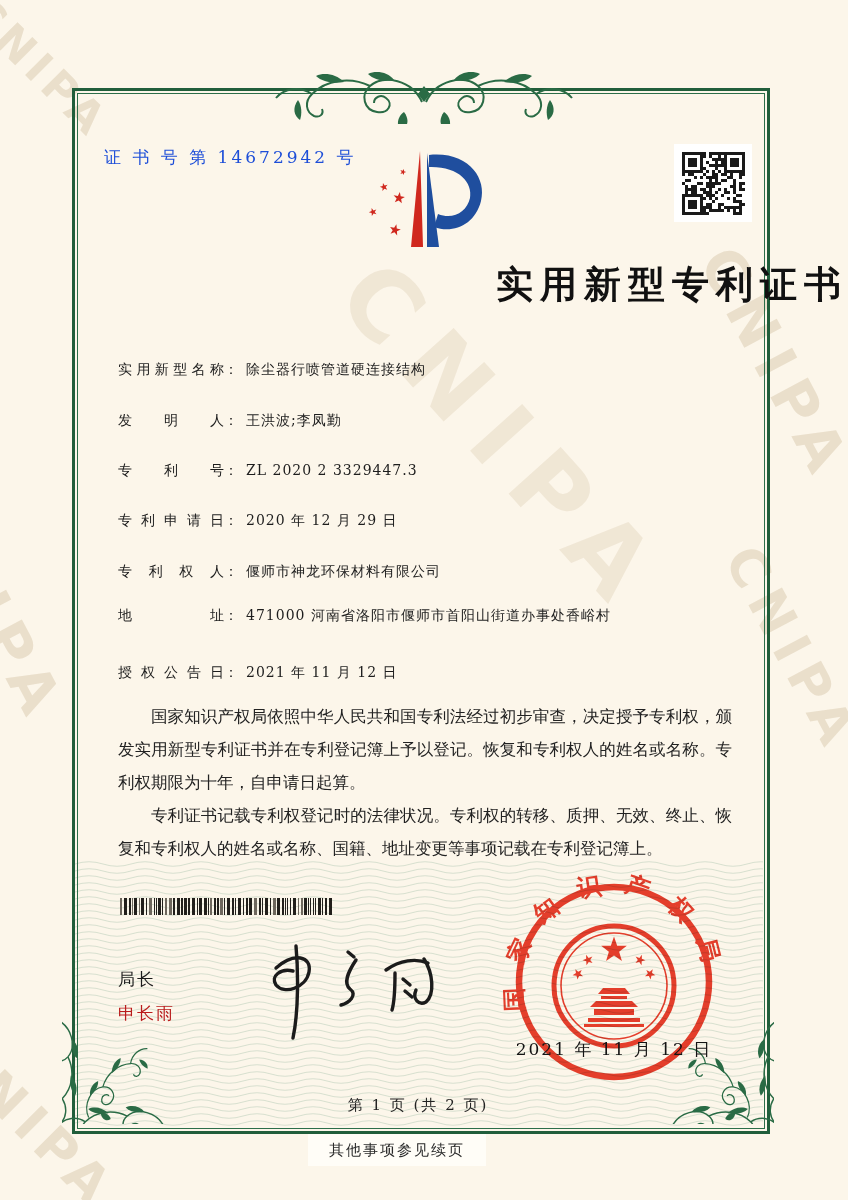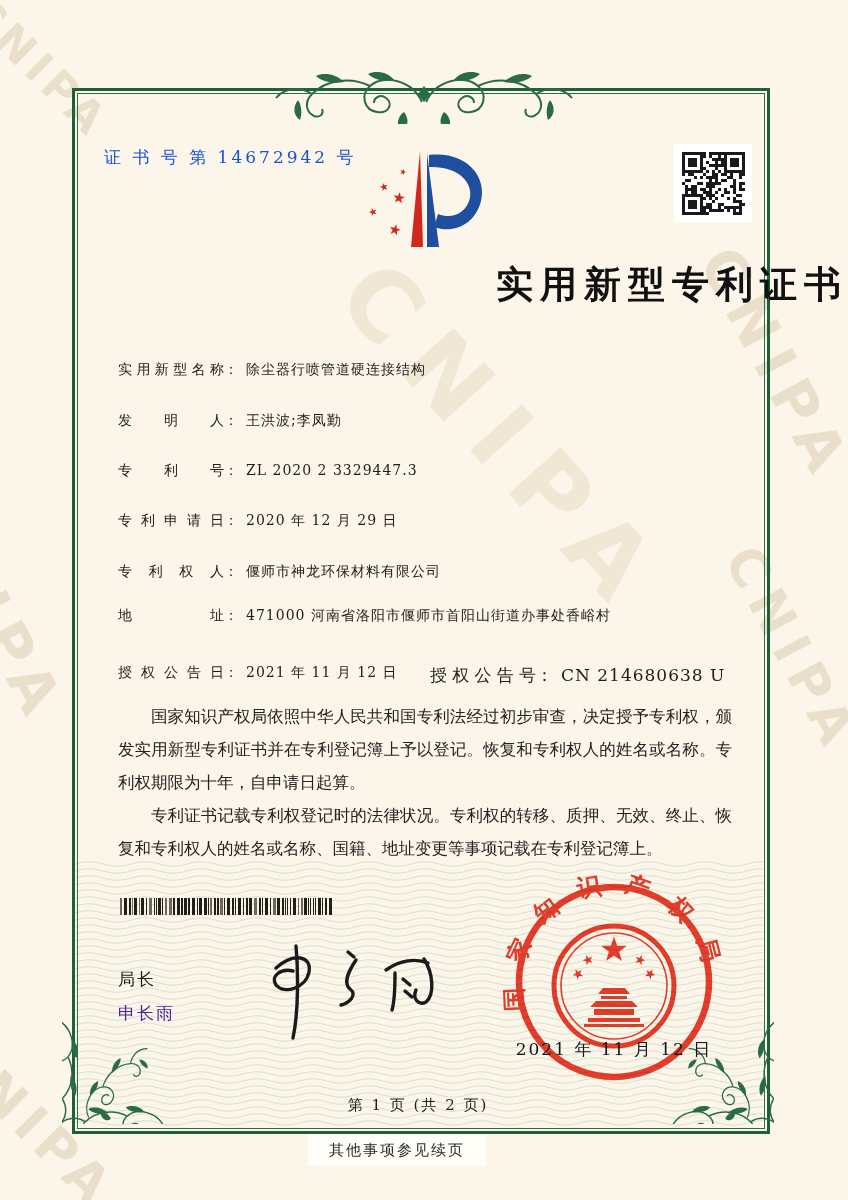--- a/index.html
+++ b/index.html
@@ -38,21 +38,21 @@
   .frow2{position:absolute;left:430px;font-size:17px;color:#1d1d1d;z-index:3;white-space:nowrap;}
 
   .paras{position:absolute;left:118px;top:700px;width:614px;z-index:3;color:#222;}
   .paras p{margin:0;font-size:16.5px;line-height:33px;text-indent:33px;text-align:justify;}
 
   .barcode{position:absolute;left:120px;top:898px;height:17px;display:flex;align-items:stretch;z-index:3;}
   .barcode span{display:block;height:100%;}
 
   .sig-title{position:absolute;left:118px;top:968px;font-size:17px;letter-spacing:2px;color:#1b1b1b;z-index:3;
              font-family:"DejaVu Sans","Liberation Sans",sans-serif;}
-  .sig-name{position:absolute;left:118px;top:1002px;font-size:17px;letter-spacing:2px;color:#4c1d95;z-index:3;
+  .sig-name{position:absolute;left:118px;top:1002px;font-size:17px;letter-spacing:2px;color:#b91c1c;z-index:3;
             font-family:Liberation Sans, sans-serif;}
   .sig-hand{position:absolute;left:248px;top:938px;z-index:3;}
 
   .seal{position:absolute;left:502px;top:870px;z-index:4;mix-blend-mode:multiply;opacity:.93;}
   .seal-date{position:absolute;left:502px;top:1038px;width:224px;text-align:center;font-size:17px;
              letter-spacing:2px;color:#141414;z-index:5;}
 
   .page-info{position:absolute;left:72px;top:1096px;width:692px;text-align:center;font-size:15px;
              letter-spacing:2px;color:#222;z-index:3;}
 
@@ -429,23 +429,20 @@
   </div>
   <div class="frow" style="top:563px;">
     <span class="flabel">专利权人</span><span class="fcolon">：</span><span class="fvalue">偃师市神龙环保材料有限公司</span>
   </div>
   <div class="frow" style="top:607px;">
     <span class="flabel">地址</span><span class="fcolon">：</span><span class="fvalue">471000 河南省洛阳市偃师市首阳山街道办事处香峪村</span>
   </div>
   <div class="frow" style="top:664px;">
     <span class="flabel">授权公告日</span><span class="fcolon">：</span><span class="fvalue">2021 年 11 月 12 日</span>
   </div>
-  <div class="frow2" style="top:664px;">
-    <span class="flabel">授权公告号</span><span class="fcolon">：</span><span class="fvalue">CN 214680638 U</span>
-  </div>
 
   <div class="paras">
     <p>国家知识产权局依照中华人民共和国专利法经过初步审查，决定授予专利权，颁发实用新型专利证书并在专利登记簿上予以登记。恢复和专利权人的姓名或名称。专利权期限为十年，自申请日起算。</p>
     <p>专利证书记载专利权登记时的法律状况。专利权的转移、质押、无效、终止、恢复和专利权人的姓名或名称、国籍、地址变更等事项记载在专利登记簿上。</p>
   </div>
 
   <div id="barcode" class="barcode">
       <span style="width: 2px; margin-right: 2px; background: rgb(110, 103, 93);"></span>
       <span style="width: 3px; margin-right: 2px; background: rgb(34, 31, 27);"></span>
       <span style="width: 2px; margin-right: 1px; background: rgb(34, 31, 27);"></span>

